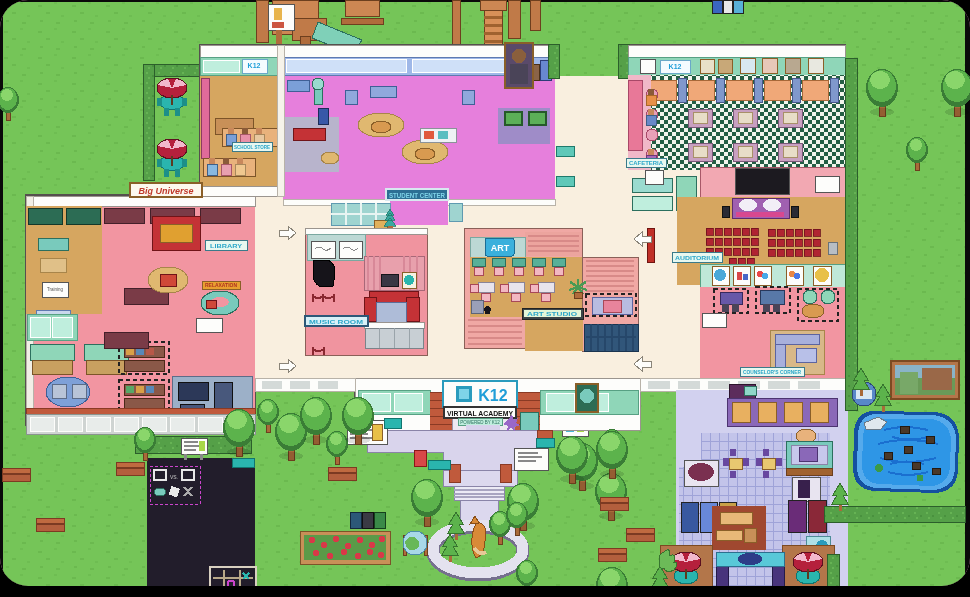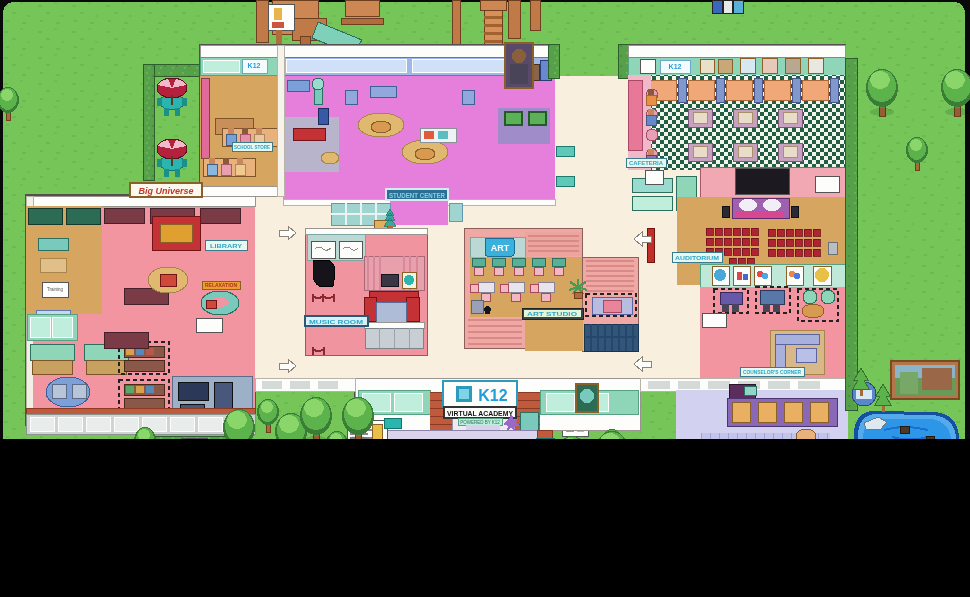--- a/index.html
+++ b/index.html
@@ -1,17 +1,17 @@
 <!DOCTYPE html>
 <html><head>
 <meta charset="utf-8">
 <style>
   html,body{margin:0;padding:0;background:#000;}
-  #stage{position:relative;width:970px;height:439px;overflow:hidden;background:#f9a8d4;
-         font-family:"Liberation Sans", sans-serif;}
+  #stage{position:relative;width:970px;height:586px;overflow:hidden;background:#f9a8d4;
+         font-family:"Liberation Sans", sans-serif;border-radius:28px;}
   svg{display:block}
 </style>
 </head>
 <body>
 <div id="stage">
 <svg width="970" height="597" viewBox="0 0 970 597" shape-rendering="crispEdges">
 <defs>
   <pattern id="grassdots" width="34" height="26" patternUnits="userSpaceOnUse">
     <rect width="34" height="26" fill="#75c558"></rect>
     <rect x="4" y="5" width="4" height="2" fill="#6bb94f"></rect>

